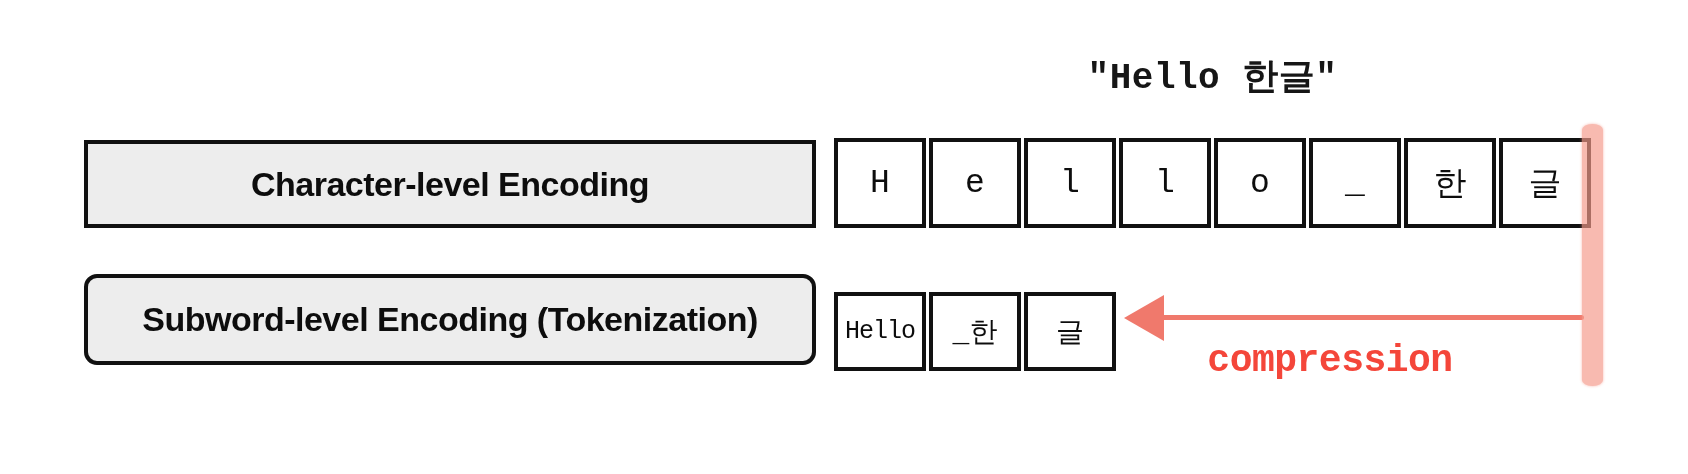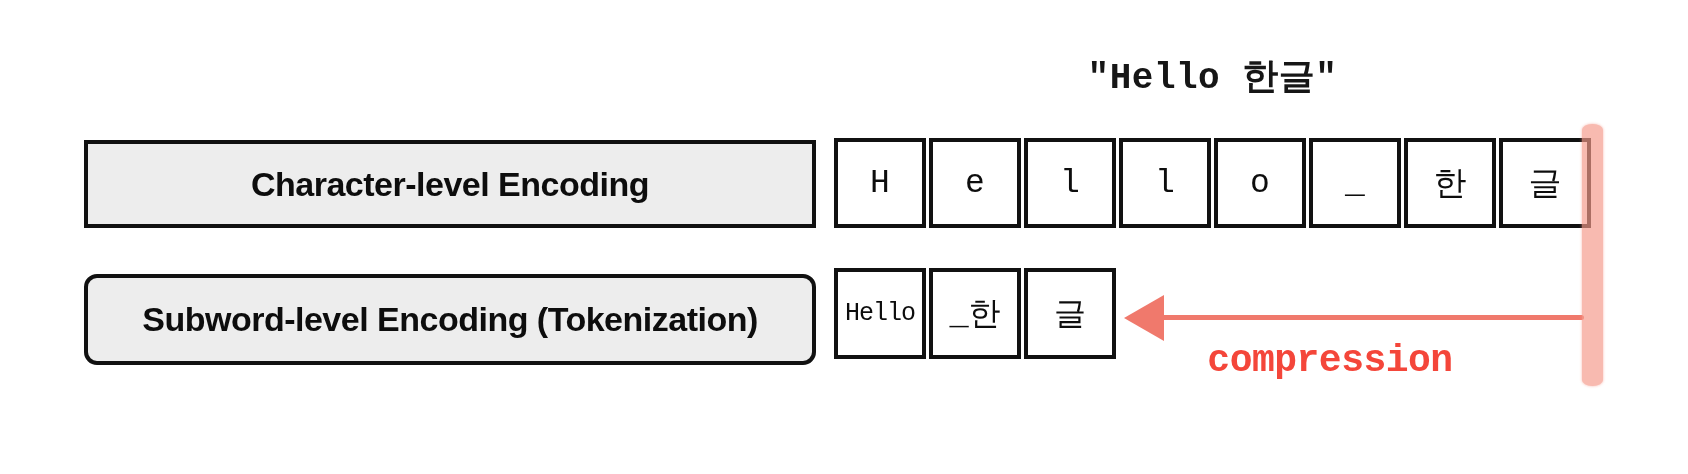--- a/index.html
+++ b/index.html
@@ -68,35 +68,35 @@
   }
 
   
   .token-row {
     position: absolute;
     left: 834px;
     display: flex;
     gap: 3px;
   }
   .token-row.chars    { top: 138px; height: 90px; }
-  .token-row.subwords { top: 268px; height: 91px; }
+  .token-row.subwords { top: 292px; height: 79px; }
   .token-cell {
     width: 92px;
     height: 100%;
     background: #ffffff;
     border: 4px solid var(--line-black);
     display: flex;
     align-items: center;
     justify-content: center;
     font-size: 33px;
     color: #0d0d0d;
     font-family: "Liberation Mono", "DejaVu Sans Mono", monospace;
   }
   .token-cell.small { font-size: 25px; letter-spacing: -1px; }
-  .token-cell.big   { font-size: 32px; }
+  .token-cell.big   { font-size: 28px; }
 
   
   .brush-stroke {
     position: absolute;
     left: 1582px;
     top: 124px;
     width: 21px;
     height: 262px;
     background: var(--brush-pink);
     opacity: 0.68;

